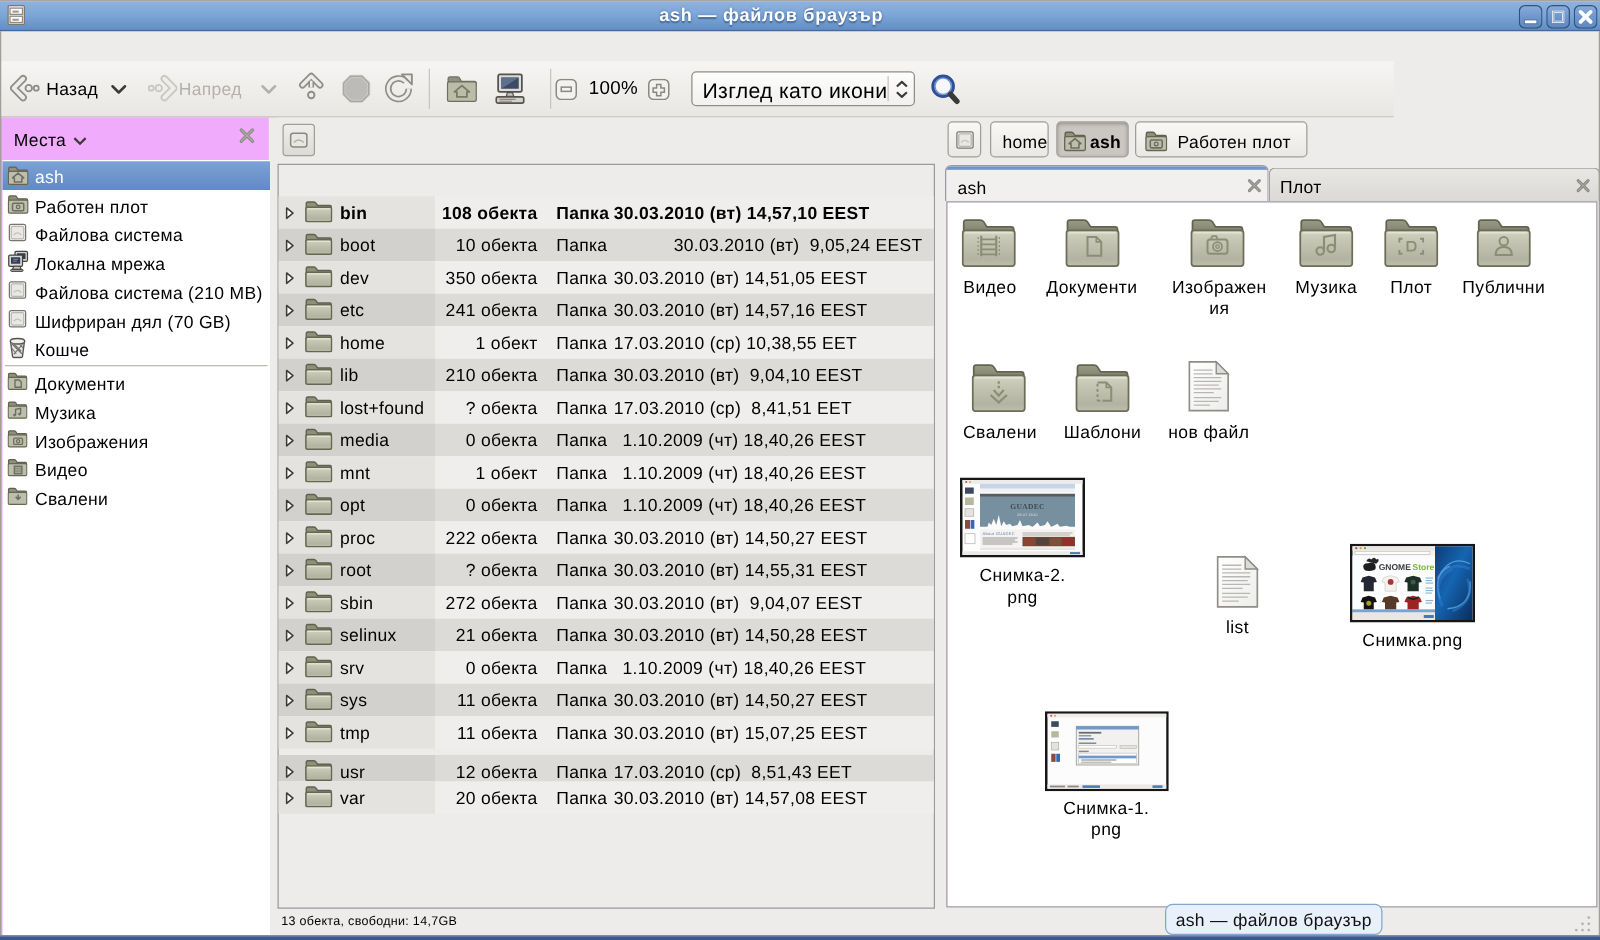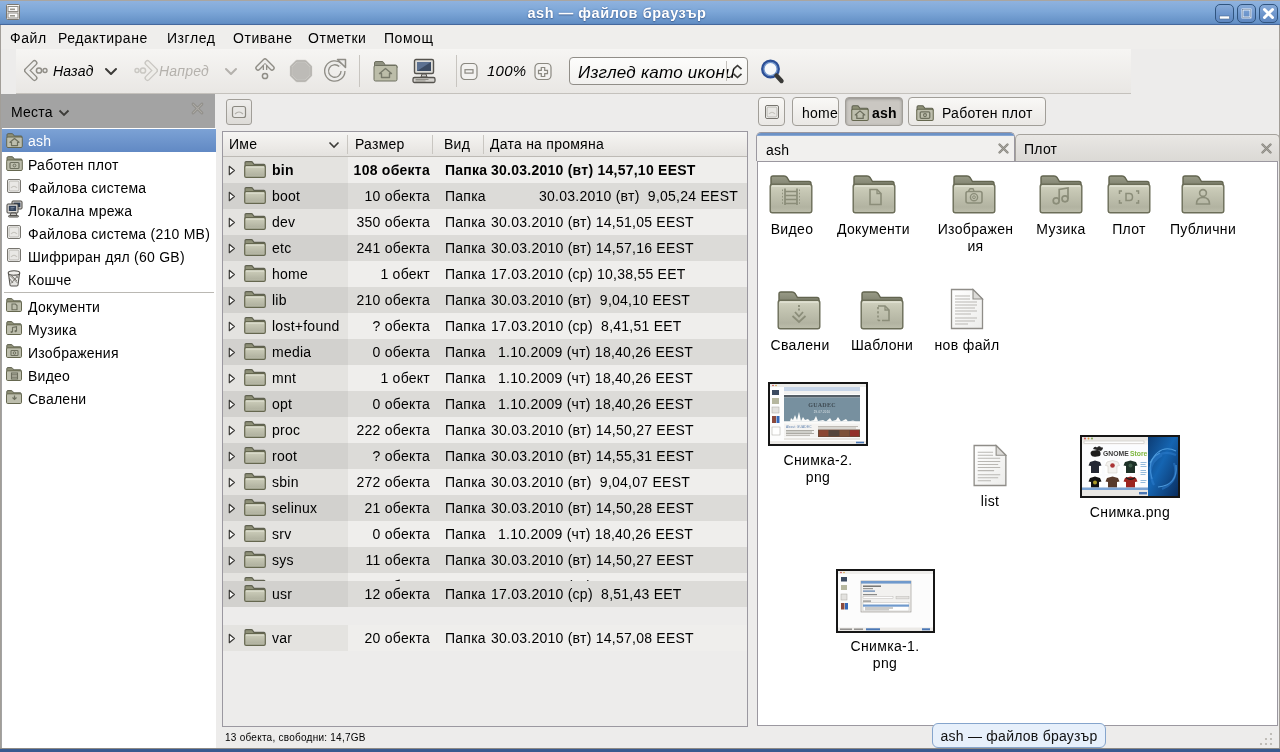--- a/index.html
+++ b/index.html
@@ -56,31 +56,23 @@
         <defs>
     <linearGradient id="na" x1="0" y1="0" x2="0" y2="1">
       <stop offset="0" stop-color="#89acd9"></stop>
             <stop offset="0.5" stop-color="#6f97cd"></stop>
             <stop offset="1" stop-color="#5e87c0"></stop>
     </linearGradient>
   </defs>
       </svg>
 </div>
 
-<div class="abs" id="menubar" style="left:0;top:26px;width:1280px;height:23px;background:#efeeec;letter-spacing:0.55px;">
-  <span class="abs" style="left:10px;top:4px;">Файл</span>
-  <span class="abs" style="left:58px;top:4px;">Редактиране</span>
-  <span class="abs" style="left:167px;top:4px;">Изглед</span>
-  <span class="abs" style="left:233px;top:4px;">Отиване</span>
-  <span class="abs" style="left:308px;top:4px;">Отметки</span>
-  <span class="abs" style="left:384px;top:4px;">Помощ</span>
-</div>
-
-<div class="abs" id="toolbar" style="left:16px;top:49px;width:1115px;height:45px;
-  background:linear-gradient(#f6f5f3,#e9e7e4);border-bottom:1px solid #c4c1bc;font-style:italic;">
+
+<div class="abs" id="toolbar" style="left:0;top:49px;width:1115px;height:45px;
+  background:linear-gradient(#f6f5f3,#e9e7e4);border-bottom:1px solid #c4c1bc;">
 
   <svg class="abs" style="left:8px;top:10px" width="26" height="24" viewBox="0 0 26 24">
     <path d="M10.5 4 L3 11.5 L10.5 19" fill="none" stroke="#8f8d86" stroke-width="6" stroke-linecap="round" stroke-linejoin="round"></path>
     <path d="M10.5 4 L3 11.5 L10.5 19" fill="none" stroke="#edecea" stroke-width="3.2" stroke-linecap="round" stroke-linejoin="round"></path>
     <circle cx="15" cy="11.5" r="2.6" fill="#edecea" stroke="#8f8d86" stroke-width="1.5"></circle>
     <circle cx="21" cy="11.5" r="2" fill="#edecea" stroke="#8f8d86" stroke-width="1.4"></circle>
   </svg>
   <span class="abs" style="left:37px;top:14px;font-size:14px;">Назад</span>
   <svg class="abs" style="left:88px;top:18px" width="14" height="9" viewBox="0 0 14 9">
         <path d="M2 2 L7 7 L12 2" fill="none" stroke="#3c3b38" stroke-width="2" stroke-linecap="round" stroke-linejoin="round"></path>
@@ -210,21 +202,21 @@
             <path d="M5 23 h22"></path>
             <path d="M5 26 h16"></path>
       <path d="M5 30 h22"></path>
             <path d="M5 33 h20"></path>
             <path d="M5 36 h13"></path>
     </g>
   </symbol>
 </defs>
 </svg>
 
-<div class="abs" id="sidebar" style="left:0;top:94px;width:215px;height:654px;background:#a3a3a3;border-left:1px solid #9b97a0;">
+<div class="abs" id="sidebar" style="left:0;top:94px;width:215px;height:654px;background:#f0abfc;border-left:1px solid #9b97a0;">
   <span class="abs" style="left:10px;top:10px;">Места</span>
   <svg class="abs" style="left:57px;top:15px" width="12" height="8" viewBox="0 0 12 8">
         <path d="M1.5 1.5 L6 6 L10.5 1.5" fill="none" stroke="#3c3b38" stroke-width="1.8"></path>
       </svg>
   <svg class="abs" style="left:189px;top:7px" width="15" height="15" viewBox="0 0 15 15">
     <path d="M3 3 L12 12 M12 3 L3 12" stroke="#888680" stroke-width="2.6" stroke-linecap="round"></path>
     <path d="M3 3 L12 12 M12 3 L3 12" stroke="#aba9a4" stroke-width="1.2" stroke-linecap="round"></path>
   </svg>
   <div class="abs" id="placelist" style="left:1px;top:34px;width:214px;height:620px;background:#fff;">
 
@@ -261,21 +253,21 @@
       </svg>
     </div>
         <span class="abs" style="left:26px;top:75px;">Локална мрежа</span>
     <div class="abs" style="left:4px;top:96px;"><svg width="16" height="16">
             <use href="#drive"></use>
           </svg></div>
     <span class="abs" style="left:26px;top:98px;">Файлова система (210 MB)</span>
     <div class="abs" style="left:4px;top:119px;"><svg width="16" height="16">
             <use href="#drive"></use>
           </svg></div>
-    <span class="abs" style="left:26px;top:121px;">Шифриран дял (60 GB)</span>
+    <span class="abs" style="left:26px;top:121px;">Шифриран дял (70 GB)</span>
     <div class="abs" style="left:3px;top:141px;">
       <svg width="18" height="18" viewBox="0 0 18 18">
         <path d="M3.5 4.5 L5 16 Q5.1 17 6.2 17 L11.8 17 Q12.9 17 13 16 L14.5 4.5 Z" fill="#e6e5e2" stroke="#55534e" stroke-width="1.1"></path>
         <ellipse cx="9" cy="4" rx="5.8" ry="2.2" fill="#f0efec" stroke="#55534e" stroke-width="1.1"></ellipse>
         <path d="M4.5 6 L12.5 14 M6 14.5 L13 6.5 M4 9 L8 14 M10 5.5 L13.6 9.5 M5.5 5.5 L12 12" stroke="#74726c" stroke-width="0.9"></path>
       </svg>
     </div>
         <span class="abs" style="left:26px;top:144px;">Кошче</span>
     <div class="abs" style="left:2px;top:164px;width:210px;height:1px;background:#bab8b3;"></div>
     <div class="abs" style="left:4px;top:169px;"><svg width="16" height="16" viewBox="0 0 16 16">
@@ -317,32 +309,20 @@
 
 <div class="abs" id="midpanel" style="left:222px;top:94px;width:526px;height:658px;background:#edeceb;">
 
   <div class="abs" style="left:4px;top:5px;width:26px;height:26px;background:linear-gradient(#efeeec,#dddbd7);border:1px solid #a19e98;border-radius:3px;">
     <svg class="abs" style="left:4px;top:4px" width="16" height="16" viewBox="0 0 16 16">
       <rect x="1.5" y="2.5" width="13" height="11" rx="2" fill="#e8e7e4" stroke="#8a8880" stroke-width="1.2"></rect>
       <path d="M4 10 q4 -4 8 0" fill="none" stroke="#b0aea8" stroke-width="1.1"></path>
     </svg>
   </div>
   <div class="abs" id="listpanel" style="left:0;top:37px;width:526px;height:596px;background:#edeceb;border:1px solid #9b98a0;">
-<div class="abs" id="lheader" style="left:0;top:0;width:524px;height:25px;background:linear-gradient(#f6f5f3,#eceae7 60%,#e4e2df);border-bottom:1px solid #bdbab5;">
-  <span class="abs" style="left:6px;top:4px;">Име</span>
-  <svg class="abs" style="left:105px;top:9px" width="12" height="8" viewBox="0 0 12 8">
-            <path d="M1.5 1.5 L6 6 L10.5 1.5" fill="none" stroke="#3c3b38" stroke-width="1.6"></path>
-          </svg>
-  <div class="abs csep" style="left:124px;"></div>
-  <span class="abs" style="left:132px;top:4px;">Размер</span>
-  <div class="abs csep" style="left:209px;"></div>
-  <span class="abs" style="left:221px;top:4px;">Вид</span>
-  <div class="abs csep" style="left:260px;"></div>
-  <span class="abs" style="left:267px;top:4px;">Дата на промяна</span>
-</div>
 <div class="abs" id="lrows" style="left:0;top:0;width:524px;height:594px;">
 <div class="row r0" style="top:25px;font-weight:bold;">
             <div class="c1"></div>
 <svg class="tri" width="8" height="11" viewBox="0 0 8 11">
               <path d="M1.3 1.3 L6.4 5.5 L1.3 9.7 Z" fill="#fcfcfb" stroke="#3c3b38" stroke-width="1.2" stroke-linejoin="round"></path>
             </svg>
 <svg class="fo" width="22" height="18">
               <use href="#sfold"></use>
             </svg>
 <span class="nm">bin</span>
@@ -551,21 +531,21 @@
               <path d="M1.3 1.3 L6.4 5.5 L1.3 9.7 Z" fill="#fcfcfb" stroke="#3c3b38" stroke-width="1.2" stroke-linejoin="round"></path>
             </svg>
 <svg class="fo" width="22" height="18">
               <use href="#sfold"></use>
             </svg>
 <span class="nm">tmp</span>
             <span class="sz">11 обекта</span>
             <span class="vd">Папка</span>
             <span class="dt" style="white-space:pre;">30.03.2010 (вт) 15,07,25 EEST</span>
           </div>
-<div class="row r1" style="top:449px;">
+<div class="row r1" style="top:472px;">
             <div class="c1"></div>
 <svg class="tri" width="8" height="11" viewBox="0 0 8 11">
               <path d="M1.3 1.3 L6.4 5.5 L1.3 9.7 Z" fill="#fcfcfb" stroke="#3c3b38" stroke-width="1.2" stroke-linejoin="round"></path>
             </svg>
 <svg class="fo" width="22" height="18">
               <use href="#sfold"></use>
             </svg>
 <span class="nm">usr</span>
             <span class="sz">12 обекта</span>
             <span class="vd">Папка</span>

